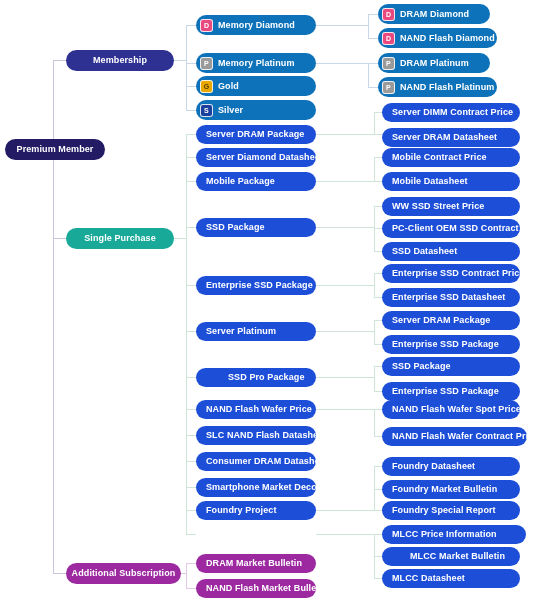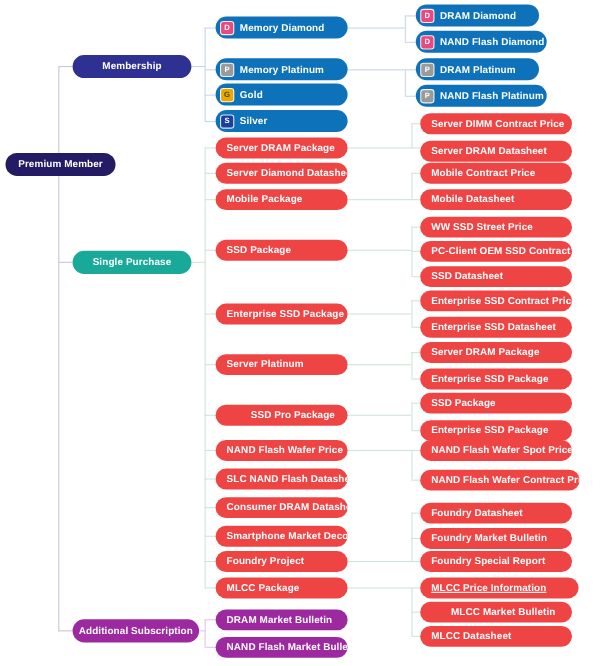--- a/index.html
+++ b/index.html
@@ -41,21 +41,21 @@
   
   .node.center{justify-content:center;text-align:center;}
   .node.left{padding-left:10px;}
   .node.icon-pad{padding-left:4px;}
 
   .c-root{background:#231b63;}
   .c-indigo{background:#2e3192;}
   .c-teal{background:#18a999;}
   .c-purple{background:#9c29a0;}
   .c-blue{background:#0d72b9;}
-  .c-green{background:#ef4444;}
+  .c-green{background:#1d4ed8;}
   .c-purple2{background:#9c29a0;}
 
   
   .badge{
     flex:0 0 auto;
     width:13px;height:13px;
     border-radius:3px;
     margin-right:5px;
     display:flex;align-items:center;justify-content:center;
     font-size:7px;font-weight:bold;
@@ -249,23 +249,20 @@
   </div>
   <div class="node left c-green" style="left:196px;top:452px;width:120px;height:19px;">
     <span class="lbl">Consumer DRAM Datasheet</span>
   </div>
   <div class="node left c-green" style="left:196px;top:478px;width:120px;height:19px;">
     <span class="lbl">Smartphone Market Decode</span>
   </div>
   <div class="node left c-green" style="left:196px;top:501px;width:120px;height:19px;">
     <span class="lbl">Foundry Project</span>
   </div>
-  <div class="node left c-green" style="left:196px;top:525px;width:120px;height:19px;">
-    <span class="lbl">MLCC Package</span>
-  </div>
 
   <div class="node left c-green" style="left:382px;top:103px;width:138px;height:19px;">
     <span class="lbl">Server DIMM Contract Price</span>
   </div>
   <div class="node left c-green" style="left:382px;top:128px;width:138px;height:19px;">
     <span class="lbl">Server DRAM Datasheet</span>
   </div>
   <div class="node left c-green" style="left:382px;top:148px;width:138px;height:19px;">
     <span class="lbl">Mobile Contract Price</span>
   </div>
@@ -307,21 +304,21 @@
   </div>
   <div class="node left c-green" style="left:382px;top:457px;width:138px;height:19px;">
     <span class="lbl">Foundry Datasheet</span>
   </div>
   <div class="node left c-green" style="left:382px;top:480px;width:138px;height:19px;">
     <span class="lbl">Foundry Market Bulletin</span>
   </div>
   <div class="node left c-green" style="left:382px;top:501px;width:138px;height:19px;">
     <span class="lbl">Foundry Special Report</span>
   </div>
-  <div class="node left c-green" style="left:382px;top:525px;width:144px;height:19px;text-decoration:underline;">
+  <div class="node left c-green" style="left:382px;top:525px;width:144px;height:19px;">
     <span class="lbl">MLCC Price Information</span>
   </div>
   <div class="node left c-green" style="left:382px;top:547px;width:138px;height:19px;padding-left:28px;">
     <span class="lbl">MLCC Market Bulletin</span>
   </div>
   <div class="node left c-green" style="left:382px;top:569px;width:138px;height:19px;">
     <span class="lbl">MLCC Datasheet</span>
   </div>
 
   <div class="node left c-purple2" style="left:196px;top:554px;width:120px;height:19px;">

